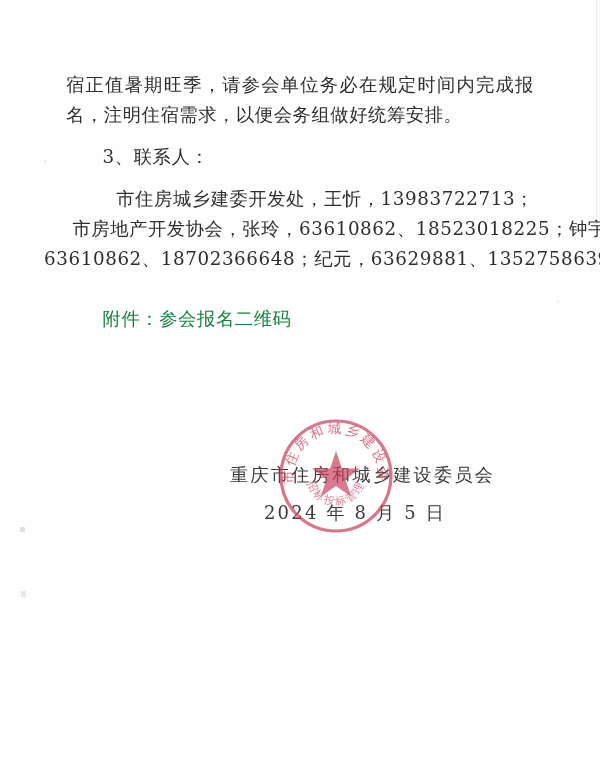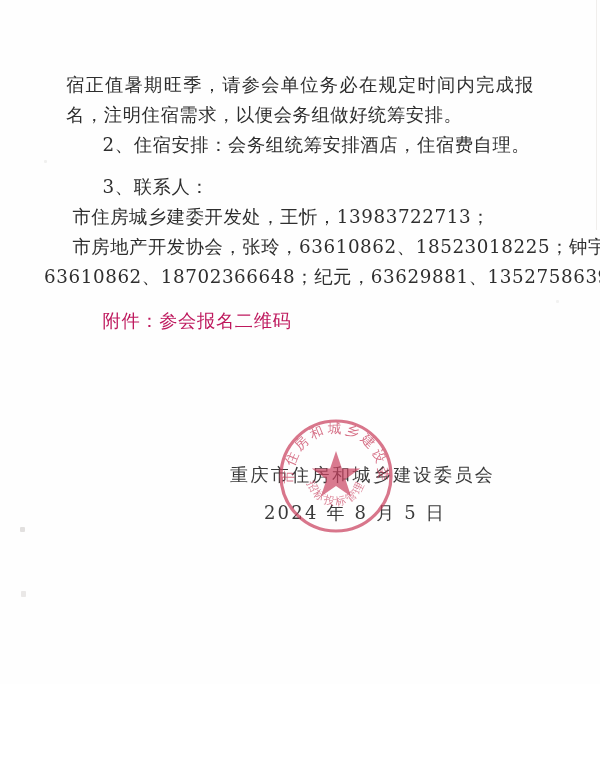--- a/index.html
+++ b/index.html
@@ -53,35 +53,36 @@
     letter-spacing: 0.6px;
     text-align: justify;
     text-justify: inter-ideograph;
     white-space: normal;
     margin: 0;
   }
   .indent2 { text-indent: 2em; }
   .tight { letter-spacing: 0.2px; }
 
   .contacts {
-    margin-top: 0;
+    margin-top: 12px;
+    text-align: right;
   }
   .contact-line {
     font-size: 18.3px;
     line-height: 30px;
     color: #2e2e2e;
     letter-spacing: 0.6px;
     white-space: nowrap;
   }
 
   .attachment {
-    margin-top: 14px;
+    margin-top: 30px;
     font-size: 18.3px;
     line-height: 30px;
-    color: #be185d;
+    color: #15803d;
     letter-spacing: 0.6px;
     text-indent: 2em;
   }
 
   
   .signature {
     position: absolute;
     left: 230px;
     top: 462px;
     width: 250px;
@@ -138,21 +139,20 @@
   <div class="scan-edge-right"></div>
   <div class="scan-speck speck-a"></div>
   <div class="scan-speck speck-b"></div>
   <div class="scan-speck speck-c"></div>
   <div class="scan-speck speck-d"></div>
 
   <div class="body-col">
 
     <p class="para">宿正值暑期旺季，请参会单位务必在规定时间内完成报名，注明住宿需求，以便会务组做好统筹安排。</p>
 
-    <p class="para indent2">2、住宿安排：会务组统筹安排酒店，住宿费自理。</p>
 
 
     <p class="para indent2" style="margin-top:12px;">3、联系人：</p>
 
     <div class="contacts">
       <div class="contact-line" style="text-indent:0.35em;">市住房城乡建委开发处，王忻，13983722713；</div>
       <div class="contact-line" style="text-indent:0.35em;">市房地产开发协会，张玲，63610862、18523018225；钟宇，</div>
       <div class="contact-line tight" style="margin-left:-22px;">63610862、18702366648；纪元，63629881、13527586390。</div>
     </div>
 

